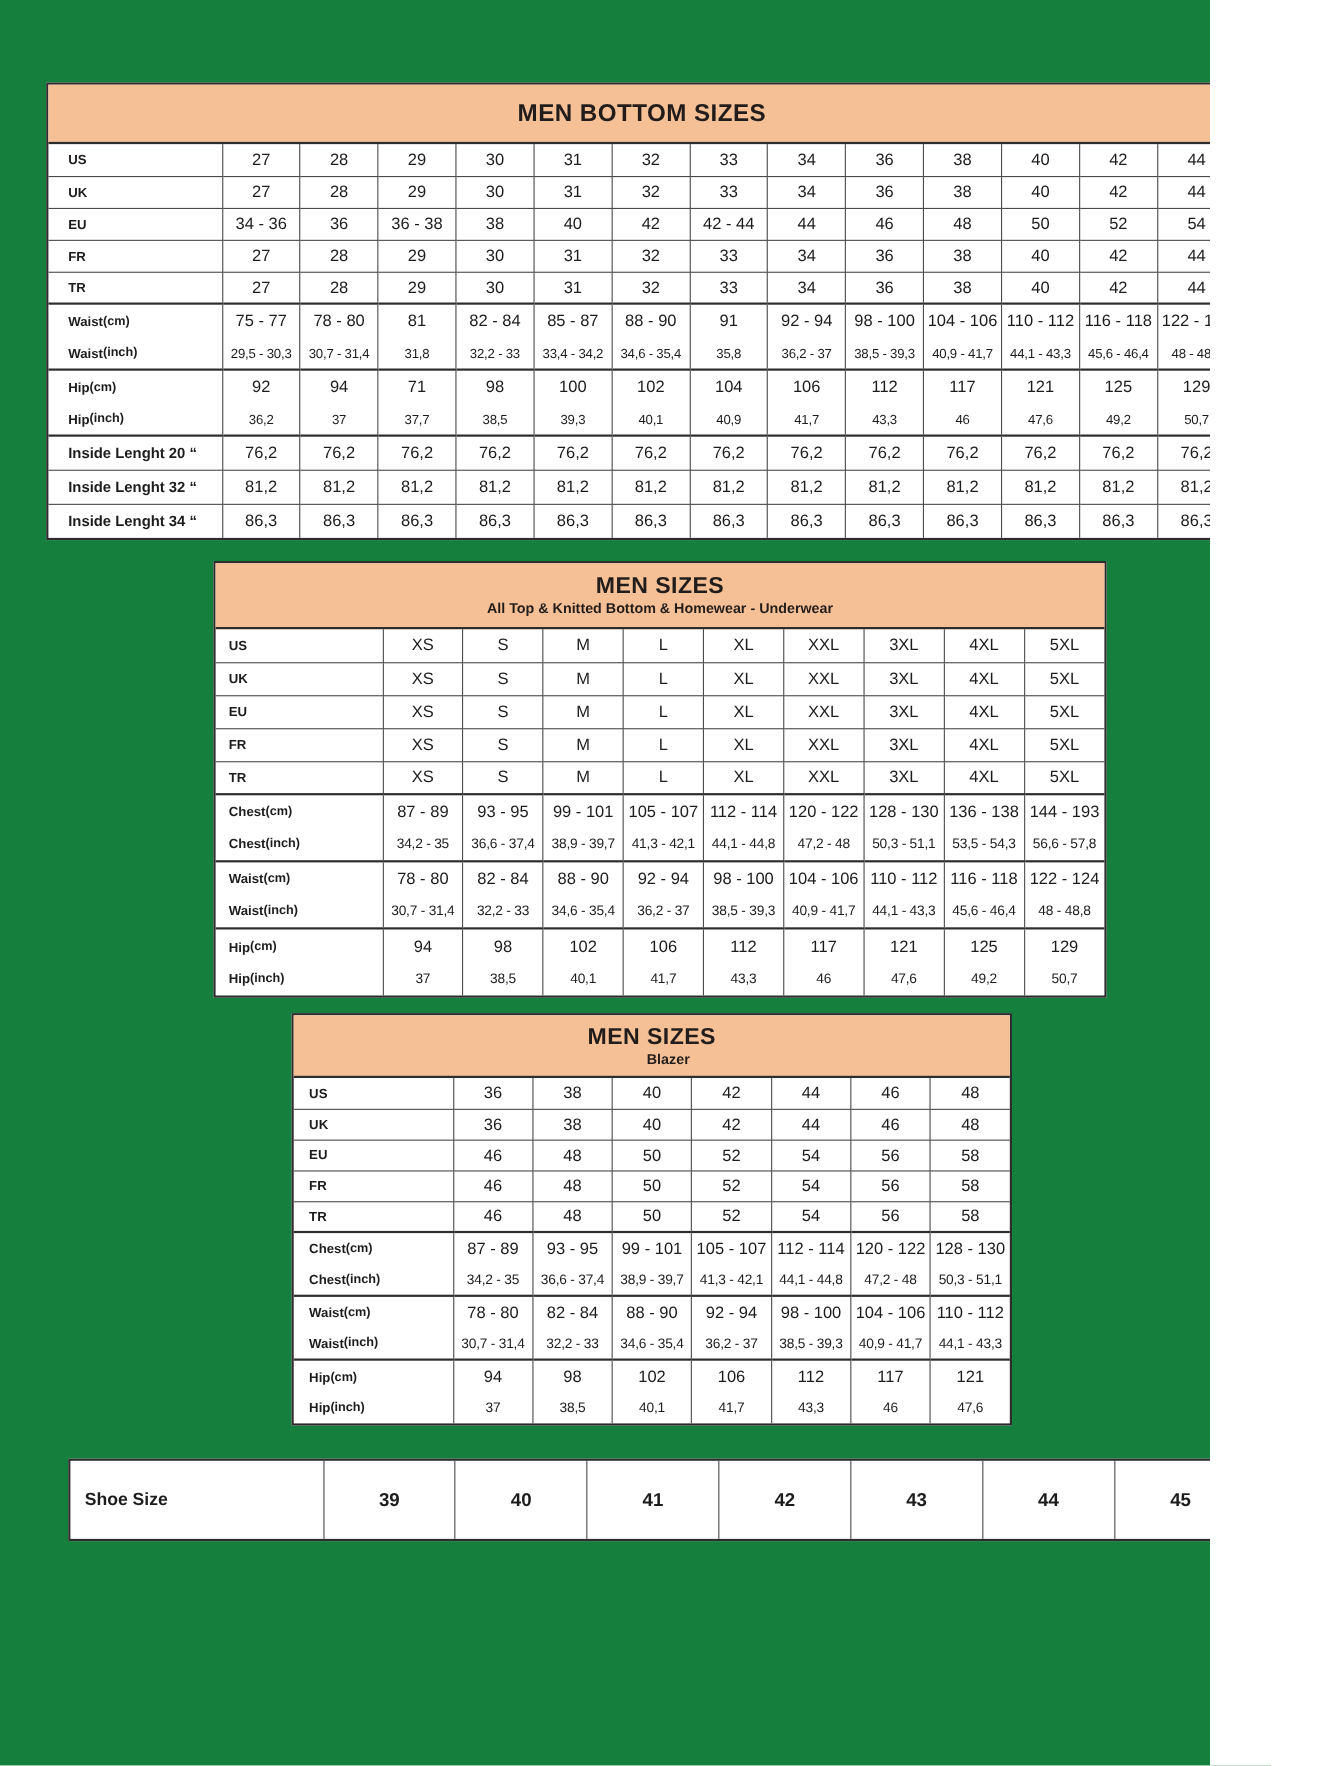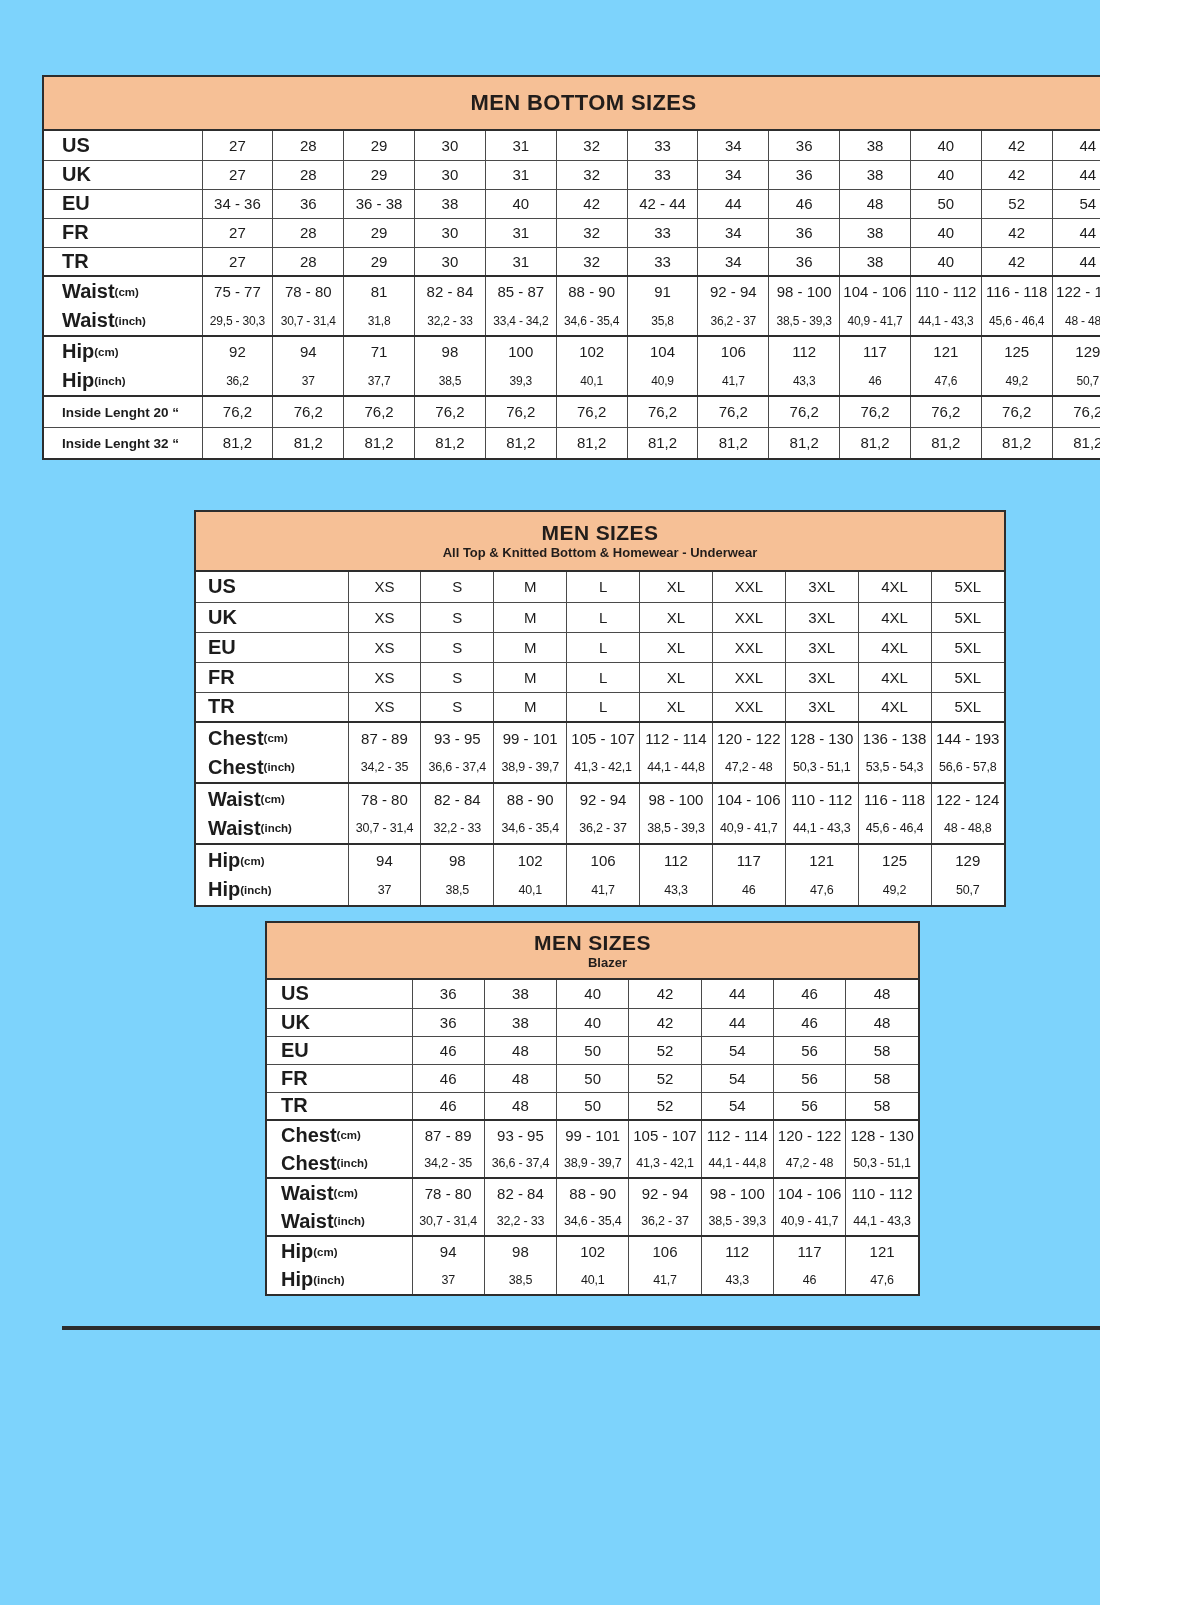--- a/index.html
+++ b/index.html
@@ -1,36 +1,36 @@
 <!DOCTYPE html>
 <html><head>
 <meta charset="utf-8">
 <style>
   html,body{margin:0;padding:0;background:#fff;}
   .page{
-    position:relative;width:1100px;height:1605px;background:#7dd3fc;
+    position:relative;width:1100px;height:1605px;background:#15803d;
     font-family:"Liberation Sans","DejaVu Sans",sans-serif;color:#1c1c1c;overflow:hidden;
   }
   .tbl{position:absolute;border:2px solid #2d2d2d;box-sizing:border-box;background:#fff;}
   .thead{
     background:#f6c096;border-bottom:2px solid #2d2d2d;
     display:flex;flex-direction:column;justify-content:center;align-items:center;text-align:center;
   }
   .ttitle{font-weight:700;color:#221d1b;letter-spacing:.4px;line-height:1.15;}
   .tsub{font-weight:700;color:#221d1b;line-height:1.2;}
   .tsub:empty{display:none;}
   table{border-collapse:collapse;width:100%;table-layout:fixed;}
   td{border:1px solid #4a4a4a;text-align:center;padding:0;overflow:hidden;vertical-align:middle;}
   tr td:first-child{border-left:none;}
   tr td:last-child{border-right:none;}
   tbody tr:first-child td{border-top:none;}
   tbody tr:last-child td{border-bottom:none;}
   tr.gtop td{border-top:2px solid #2d2d2d;}
   td.label{text-align:left;}
-  .lname{font-weight:700;font-size:20px;}
+  .lname{font-weight:700;font-size:12px;}
   .unit{font-weight:700;font-size:11.5px;}
   .val{font-size:15px;white-space:nowrap;}
   .pair td{padding:0;}
   .line,.lline{display:flex;align-items:center;justify-content:center;white-space:nowrap;}
   .lline{justify-content:flex-start;}
   .cmv{font-size:15px;}
   .inv{font-size:12px;letter-spacing:-0.2px;}
 
   
   .t0{left:42px;top:75px;width:1083px;}
@@ -346,20 +346,36 @@
             <td class="val">81,2</td>
             <td class="val">81,2</td>
             <td class="val">81,2</td>
             <td class="val">81,2</td>
             <td class="val">81,2</td>
             <td class="val">81,2</td>
             <td class="val">81,2</td>
             <td class="val">81,2</td>
             <td class="val">81,2</td>
           </tr>
+          <tr class="single">
+            <td class="label"><span class="lname">Inside Lenght 34 “</span></td>
+            <td class="val">86,3</td>
+            <td class="val">86,3</td>
+            <td class="val">86,3</td>
+            <td class="val">86,3</td>
+            <td class="val">86,3</td>
+            <td class="val">86,3</td>
+            <td class="val">86,3</td>
+            <td class="val">86,3</td>
+            <td class="val">86,3</td>
+            <td class="val">86,3</td>
+            <td class="val">86,3</td>
+            <td class="val">86,3</td>
+            <td class="val">86,3</td>
+          </tr>
         </tbody>
       </table>
   </div>
 
   <div class="tbl t1">
     <div class="thead">
       <div class="ttitle">MEN SIZES</div>
       <div class="tsub">All Top &amp; Knitted Bottom &amp; Homewear - Underwear</div>
     </div>
     <table>
@@ -781,17 +797,27 @@
           <col style="width: 230px;">
           <col>
           <col>
           <col>
           <col>
           <col>
           <col>
           <col>
         </colgroup>
         <tbody>
+          <tr class="single">
+            <td class="label"><span class="lname">Shoe Size</span></td>
+            <td class="val">39</td>
+            <td class="val">40</td>
+            <td class="val">41</td>
+            <td class="val">42</td>
+            <td class="val">43</td>
+            <td class="val">44</td>
+            <td class="val">45</td>
+          </tr>
         </tbody>
       </table>
   </div>
 
 </div>
 
 </body></html>

